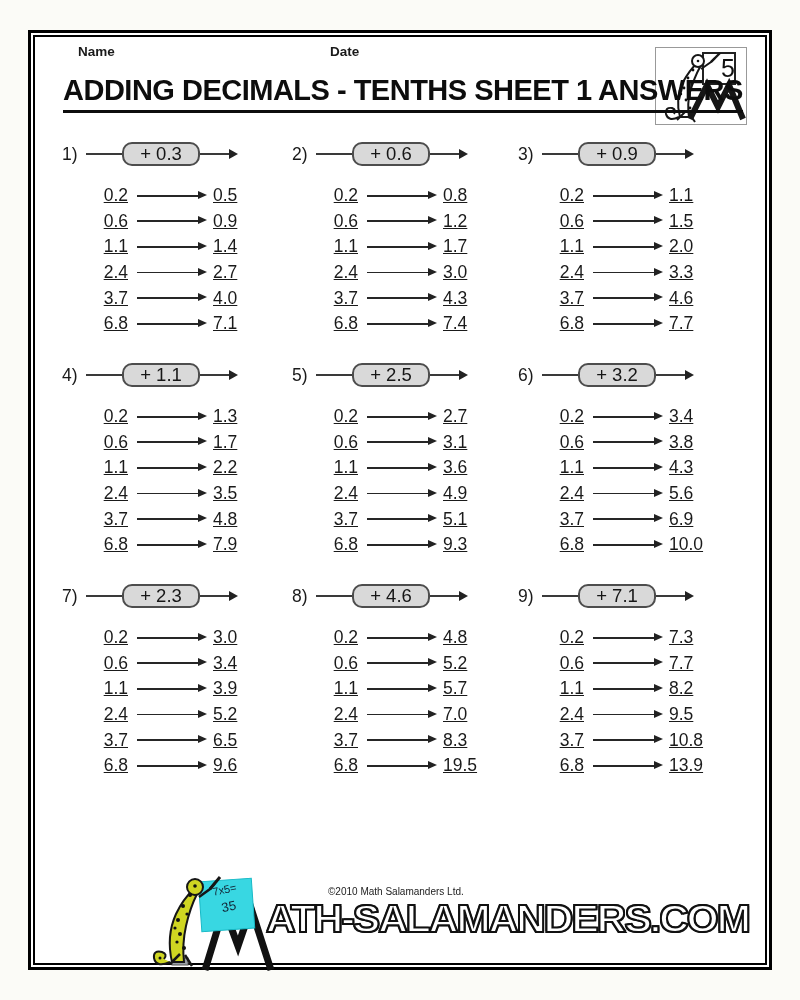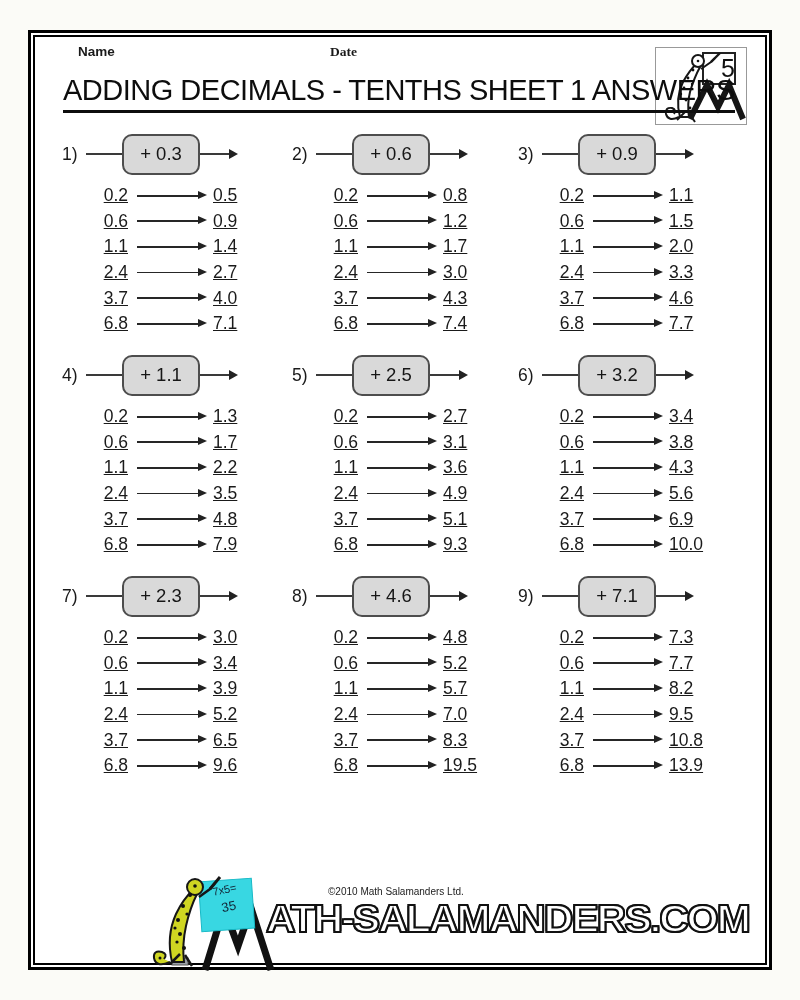--- a/index.html
+++ b/index.html
@@ -12,50 +12,50 @@
     overflow:hidden;
   }
   .frame {
     position:absolute; left:28px; top:30px; width:744px; height:940px;
     border:3px solid #000; background:#fff;
   }
   .frame-inner {
     position:absolute; inset:2px; border:2px solid #000;
   }
   .name-label { position:absolute; left:46px; top:44px; font-size:13.5px; font-weight:600; color:#1a1a1a;padding-left:32px; }
-  .date-label { position:absolute; left:330px; top:44px; font-size:13.5px; font-weight:600; color:#1a1a1a;font-family:Liberation Serif, serif; }
+  .date-label { position:absolute; left:330px; top:44px; font-size:13.5px; font-weight:600; color:#1a1a1a; }
 
   .logo-box {
     position:absolute; left:655px; top:47px; width:92px; height:78px;
     border:1px solid #999; background:#fff;
   }
   .logo-box svg { display:block; }
   .badge-number {
     position:absolute; left:57px; top:5px; width:30px; height:30px;
     font-size:25px; text-align:center; line-height:30px; color:#111;
     font-family:"Liberation Sans", sans-serif;
   }
 
   .page-title {
     position:absolute; left:63px; top:74px;
-    font-size:29px; font-weight:400; letter-spacing:-0.5px;
+    font-size:29px; font-weight:700; letter-spacing:-0.5px;
     color:#0d0d0d; white-space:nowrap;
   }
   .page-title span { display:inline-block; border-bottom:3px solid #0d0d0d; padding-bottom:3px; }
 
   #problems {
     position:absolute; left:56px; top:130px; width:700px;
     display:grid; grid-template-columns:230px 226px 226px; grid-auto-rows:221px;
   }
   .problem { position:relative; }
   .p-head { display:flex; align-items:center; margin-top:4px; height:40px; }
   .p-num { width:30px; font-size:17.5px; padding-left:6px; }
   .line-in { width:36px; height:2px; background:#3a3a3a; }
   .op-box {
-    width:78px; height:41px; border:2px solid #4d4d4d; border-radius:10px;
+    width:78px; height:24px; border:2px solid #4d4d4d; border-radius:10px;
     background:#d9d9d9; display:flex; align-items:center; justify-content:center;
     font-size:18.5px; color:#161616;
   }
   .line-out { width:30px; height:2px; background:#3a3a3a; position:relative; }
   .line-out::after {
     content:''; position:absolute; right:-8px; top:-4px;
     border-left:9px solid #222; border-top:5px solid transparent; border-bottom:5px solid transparent;
   }
   .p-rows { margin-top:9px; }
   .map-row { display:flex; align-items:center; height:25.6px; margin-left:28px; font-size:17.5px;text-decoration:underline; }

